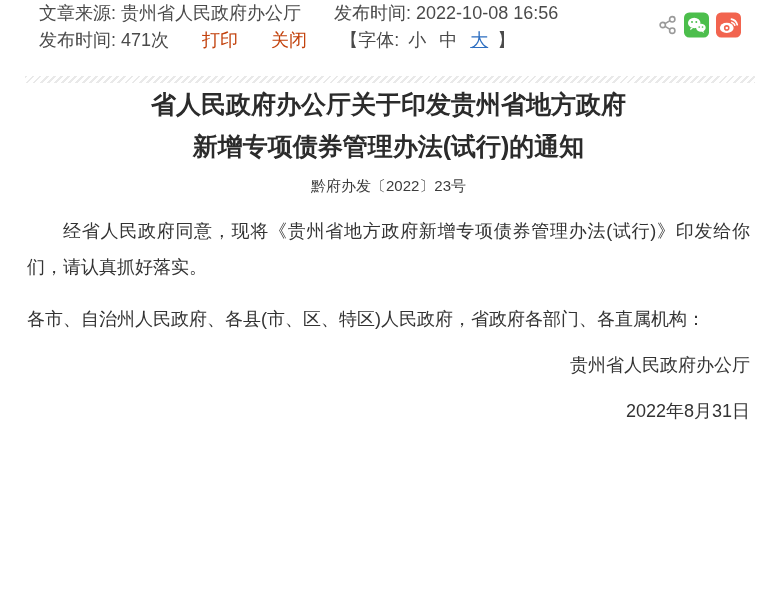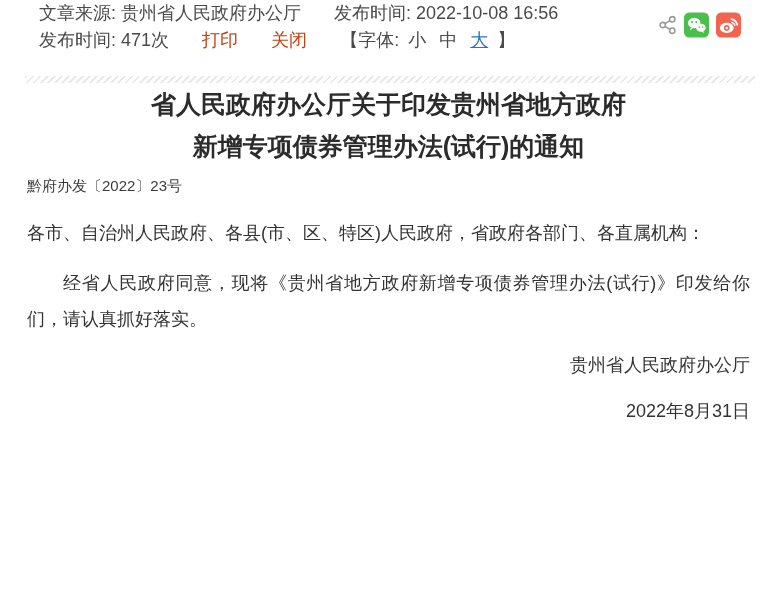--- a/index.html
+++ b/index.html
@@ -77,21 +77,21 @@
   }
   .doc-heading {
     text-align: center;
     font-size: 25px;
     font-weight: bold;
     line-height: 42px;
     color: #2b2b2b;
   }
   .doc-number {
     margin-top: 6px;
-    text-align: left;
+    text-align: center;
     font-size: 15px;
     line-height: 26px;
     color: #3c3c3c;
   }
   .para {
     font-size: 18px;
     line-height: 36px;
     text-align: justify;
   }
   .salutation { margin-top: 16px; }
@@ -175,21 +175,21 @@
 
   <div class="divider"></div>
 
   <div class="article">
     <h2 class="doc-heading">
       <span>省人民政府办公厅关于印发贵州省地方政府</span><br>
       <span>新增专项债券管理办法(试行)的通知</span>
     </h2>
     <div class="doc-number">黔府办发〔2022〕23号</div>
 
+    <p class="para body-para">经省人民政府同意，现将《贵州省地方政府新增专项债券管理办法(试行)》印发给你们，请认真抓好落实。</p>
     <p class="para salutation">各市、自治州人民政府、各县(市、区、特区)人民政府，省政府各部门、各直属机构：</p>
-    <p class="para body-para">经省人民政府同意，现将《贵州省地方政府新增专项债券管理办法(试行)》印发给你们，请认真抓好落实。</p>
 
     <div class="sig-line signer">贵州省人民政府办公厅</div>
     <div class="sig-line sig-date">2022年8月31日</div>
 
   </div>
 
 </div>
 
 </body></html>

